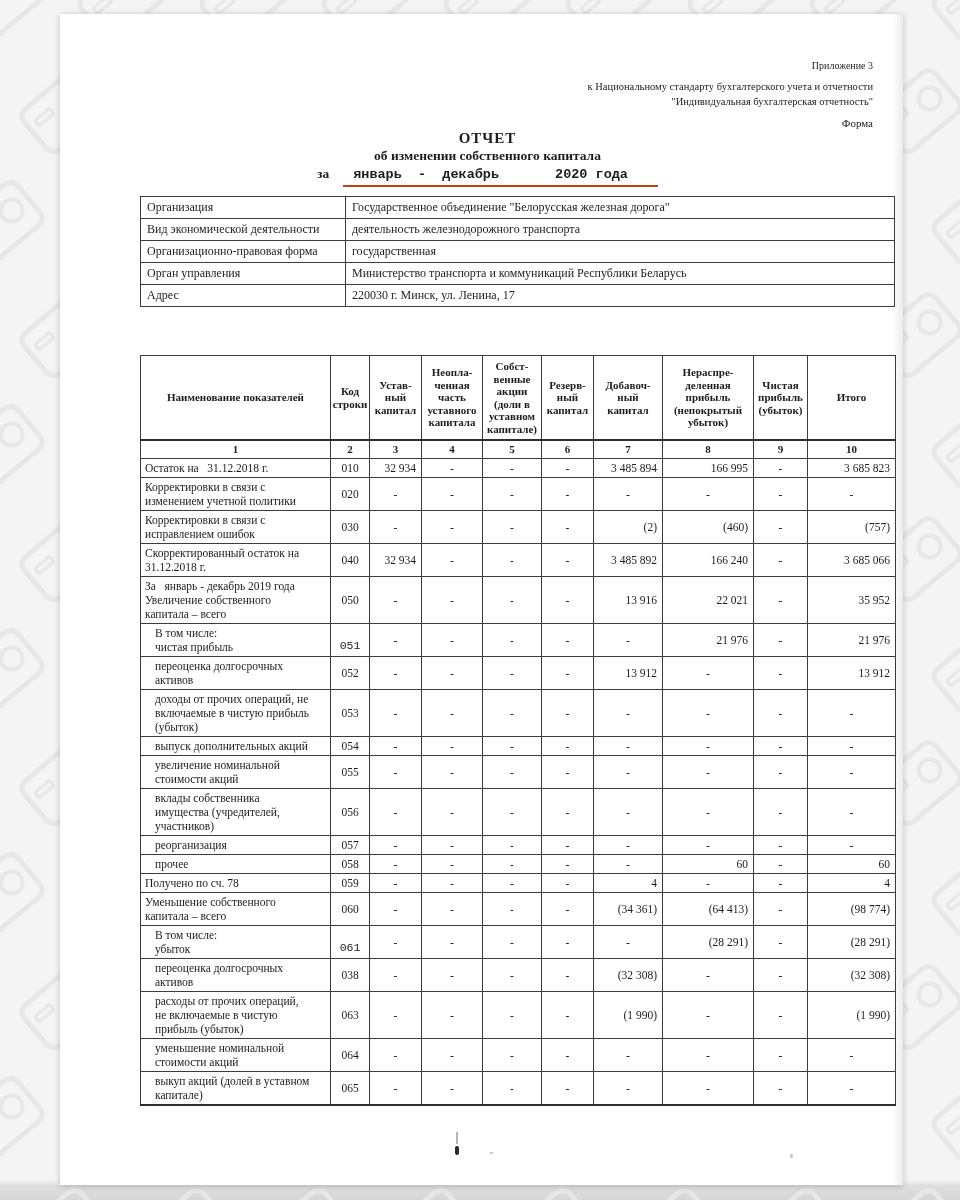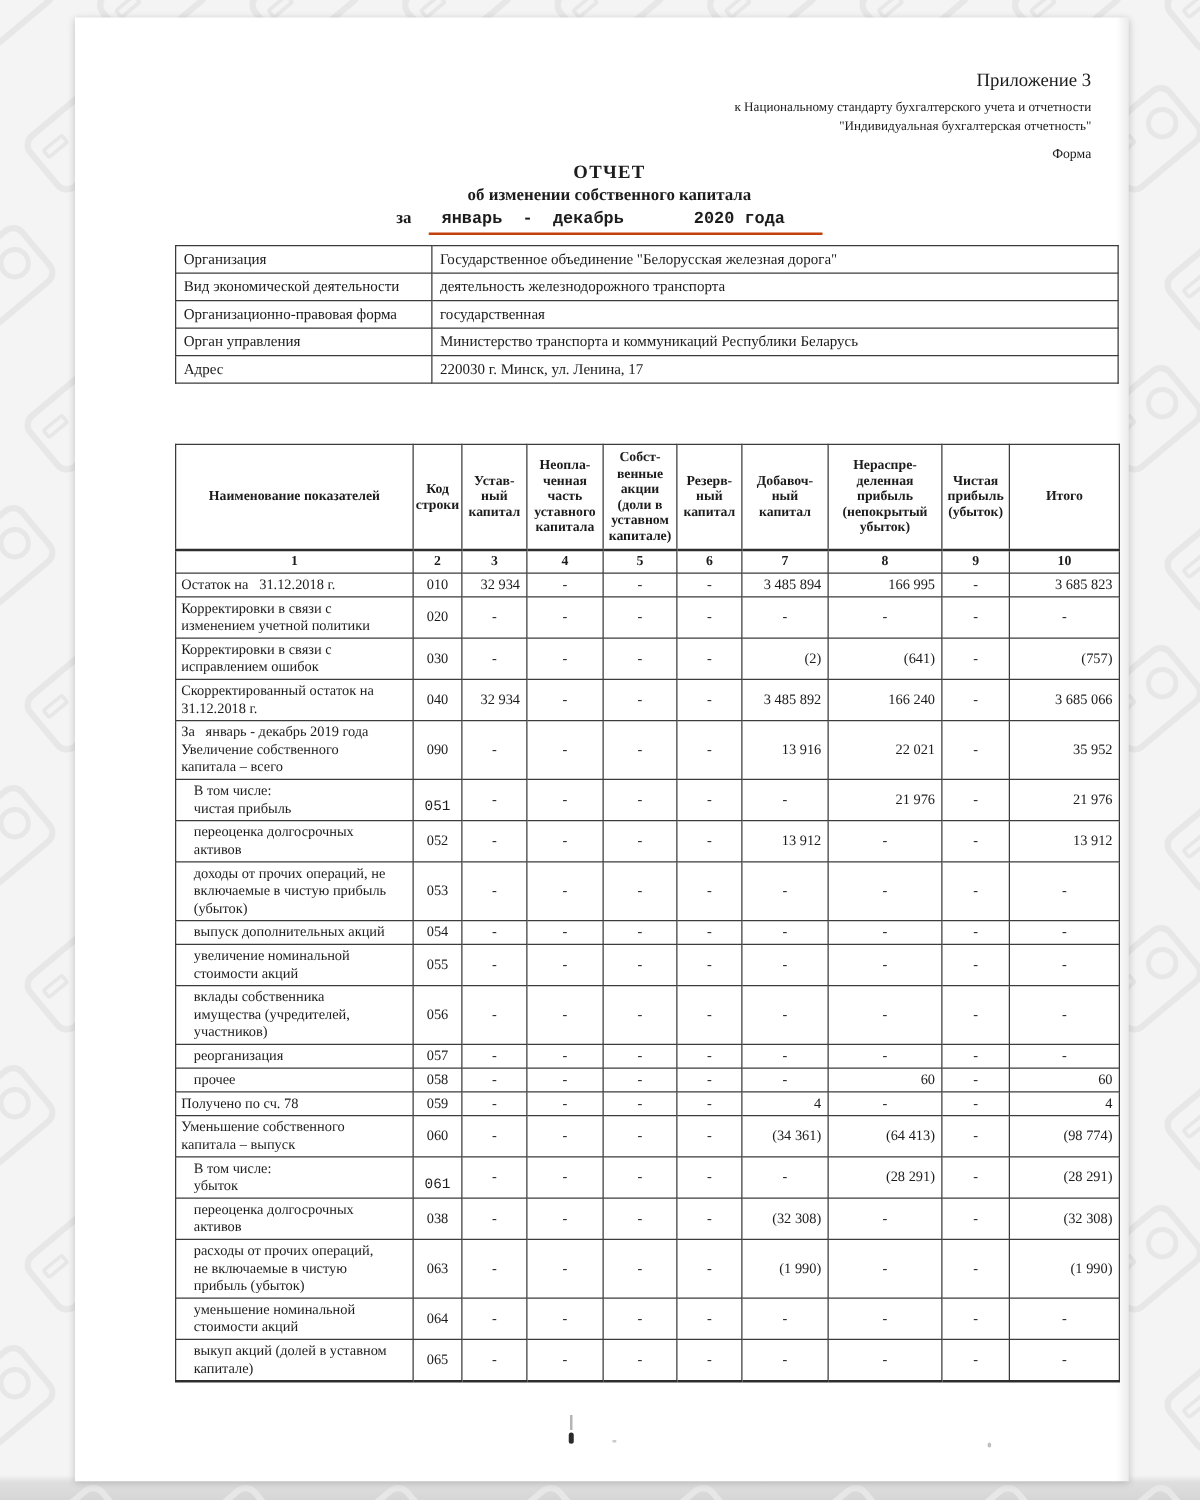--- a/index.html
+++ b/index.html
@@ -18,21 +18,21 @@
                   border:4px solid #e7e7e7;border-radius:50%;}
   .bg-icon::before{content:"";position:absolute;left:5px;top:11px;width:16px;height:4px;
                    border:3px solid #e7e7e7;border-radius:3px;}
 
   .page{position:absolute;left:60px;top:14px;width:843px;height:1171px;background:#ffffff;
         z-index:1;box-shadow:0 1px 6px rgba(0,0,0,.22);}
   .page::after{content:"";position:absolute;top:0;right:0;width:10px;height:100%;
                background:linear-gradient(90deg,rgba(0,0,0,0),rgba(0,0,0,.08));pointer-events:none;}
 
   .appendix{position:absolute;top:44px;right:30px;text-align:right;font-size:10.5px;line-height:15px;}
-  .appendix .apx-line1{font-size:15px;margin-bottom:6px;}
+  .appendix .apx-line1{font-size:10px;margin-bottom:6px;}
   .appendix .forma{margin-top:7px;font-size:11px;}
 
   .title{position:absolute;top:116px;left:50px;width:755px;text-align:center;font-weight:bold;}
   .title .t1{font-size:15px;line-height:17px;letter-spacing:1px;}
   .title .t2{font-size:13.5px;line-height:17px;}
   .title .period{font-size:13.5px;line-height:18px;margin-top:1px;}
   .period .za{margin-right:14px;}
   .period .uline{display:inline-block;border-bottom:2px solid #c2410c;padding:0 30px 1px 10px;font-family:Liberation Mono, monospace;}
   .period .spacer{display:inline-block;width:56px;}
 
@@ -304,42 +304,42 @@
           </tr>
           <tr>
             <td class="name-cell">Корректировки в связи с
 исправлением ошибок</td>
             <td class="code-cell">030</td>
             <td class="val dash">-</td>
             <td class="val dash">-</td>
             <td class="val dash">-</td>
             <td class="val dash">-</td>
             <td class="val">(2)</td>
-            <td class="val">(641)</td>
+            <td class="val">(460)</td>
             <td class="val dash">-</td>
             <td class="val">(757)</td>
           </tr>
           <tr>
             <td class="name-cell">Скорректированный остаток на
 31.12.2018 г.</td>
             <td class="code-cell">040</td>
             <td class="val">32 934</td>
             <td class="val dash">-</td>
             <td class="val dash">-</td>
             <td class="val dash">-</td>
             <td class="val">3 485 892</td>
             <td class="val">166 240</td>
             <td class="val dash">-</td>
             <td class="val">3 685 066</td>
           </tr>
           <tr>
             <td class="name-cell">За&nbsp;&nbsp;&nbsp;январь - декабрь 2019 года
 Увеличение собственного
 капитала – всего</td>
-            <td class="code-cell">090</td>
+            <td class="code-cell">050</td>
             <td class="val dash">-</td>
             <td class="val dash">-</td>
             <td class="val dash">-</td>
             <td class="val dash">-</td>
             <td class="val">13 916</td>
             <td class="val">22 021</td>
             <td class="val dash">-</td>
             <td class="val">35 952</td>
           </tr>
           <tr>
@@ -452,21 +452,21 @@
             <td class="val dash">-</td>
             <td class="val dash">-</td>
             <td class="val dash">-</td>
             <td class="val">4</td>
             <td class="val dash">-</td>
             <td class="val dash">-</td>
             <td class="val">4</td>
           </tr>
           <tr>
             <td class="name-cell">Уменьшение собственного
-капитала – выпуск</td>
+капитала – всего</td>
             <td class="code-cell">060</td>
             <td class="val dash">-</td>
             <td class="val dash">-</td>
             <td class="val dash">-</td>
             <td class="val dash">-</td>
             <td class="val">(34 361)</td>
             <td class="val">(64 413)</td>
             <td class="val dash">-</td>
             <td class="val">(98 774)</td>
           </tr>

